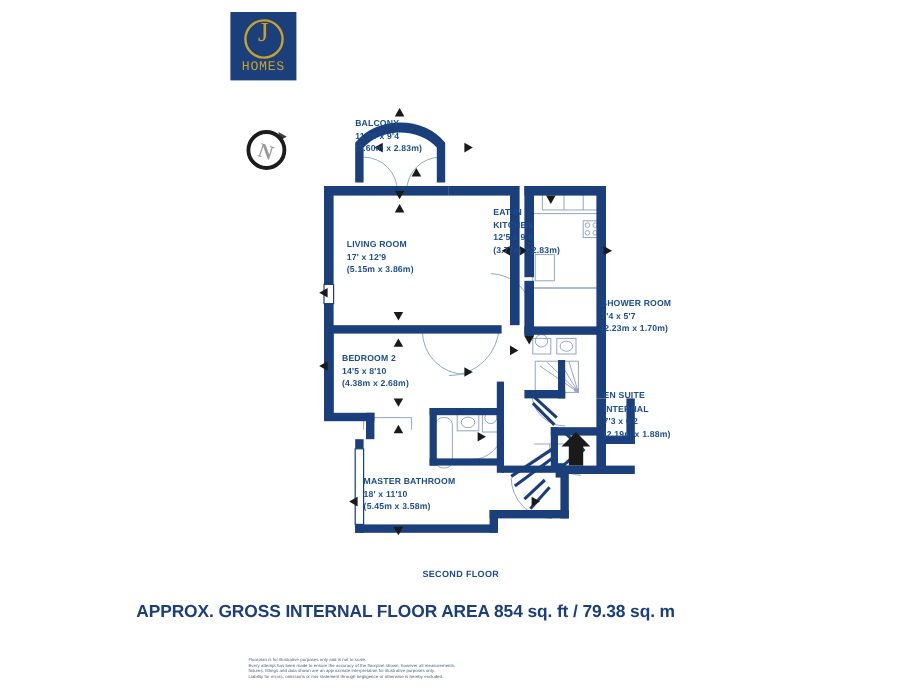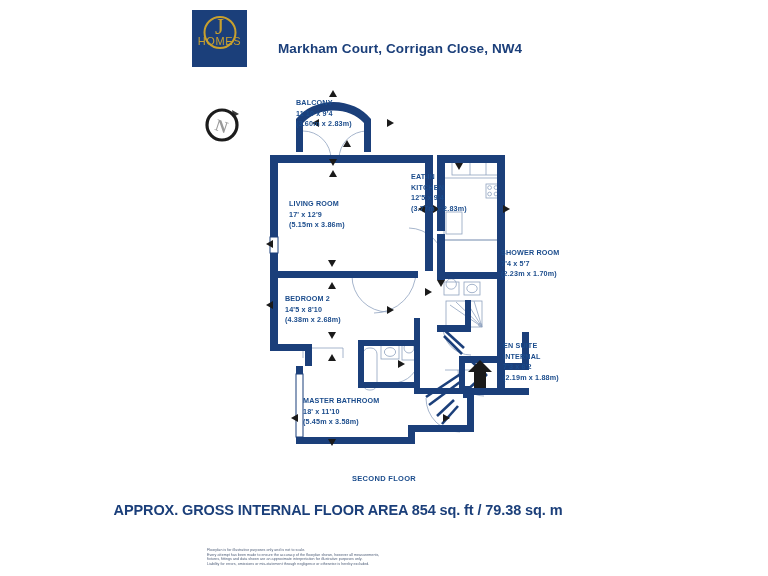--- a/index.html
+++ b/index.html
@@ -48,23 +48,23 @@
     top: 1px;
     text-align: center;
     font-family: "Liberation Serif", serif;
     font-size: 23px;
     color: #c8a02e;
     line-height: 31px;
   }
   .logo-word {
     position: absolute;
     left: 0; right: 0;
-    bottom: 20px;
+    bottom: 5px;
     text-align: center;
-    font-family: Liberation Sans, sans-serif;
+    font-family: Liberation Mono, monospace;
     font-size: 11px;
     letter-spacing: 0.6px;
     color: #c8a02e;
   }
   .title {
     position: absolute;
     left: 278px;
     top: 41px;
     font-size: 13.5px;
     font-weight: bold;
@@ -143,21 +143,20 @@
 </style>
 </head>
 <body>
 
 <div class="header">
   <div class="logo-box">
     <div class="logo-circle"></div>
     <div class="logo-j">J</div>
     <div class="logo-word">HOMES</div>
   </div>
-  <div class="title">Markham Court, Corrigan Close, NW4</div>
 </div>
 
 <svg class="compass" viewBox="0 0 44 44">
   <path d="M30 8 L37 12 L31 15 Z" fill="#3a3a3a"></path>
   <circle cx="20" cy="23" r="15" fill="#ffffff" stroke="#1c1c1c" stroke-width="3.2"></circle>
   <text x="20" y="30" text-anchor="middle" font-family="Liberation Serif, serif" font-size="17" font-weight="bold" fill="#9a9a9a" transform="rotate(18 20 23)">N</text>
 </svg>
 
 <svg class="plan" viewBox="0 0 768 576">
 
@@ -355,21 +354,21 @@
   <span class="ft">7'4 x 5'7</span>
   <span class="mt">(2.23m x 1.70m)</span>
 </div>
 
 <div class="room-label" style="left:285px; top:294px; width:90px;">
   <span class="nm">BEDROOM 2</span>
   <span class="ft">14'5 x 8'10</span>
   <span class="mt">(4.38m x 2.68m)</span>
 </div>
 
-<div class="room-label" style="left:503px; top:341px; width:86px;">
+<div class="room-label" style="left:503px; top:325px; width:86px;">
   <span class="nm">EN SUITE</span>
   <span class="nm">INTERNAL</span>
   <span class="ft">7'3 x 6'2</span>
   <span class="mt">(2.19m x 1.88m)</span>
 </div>
 
 <div class="room-label" style="left:303px; top:396px; width:110px;">
   <span class="nm">MASTER BATHROOM</span>
   <span class="ft">18' x 11'10</span>
   <span class="mt">(5.45m x 3.58m)</span>

